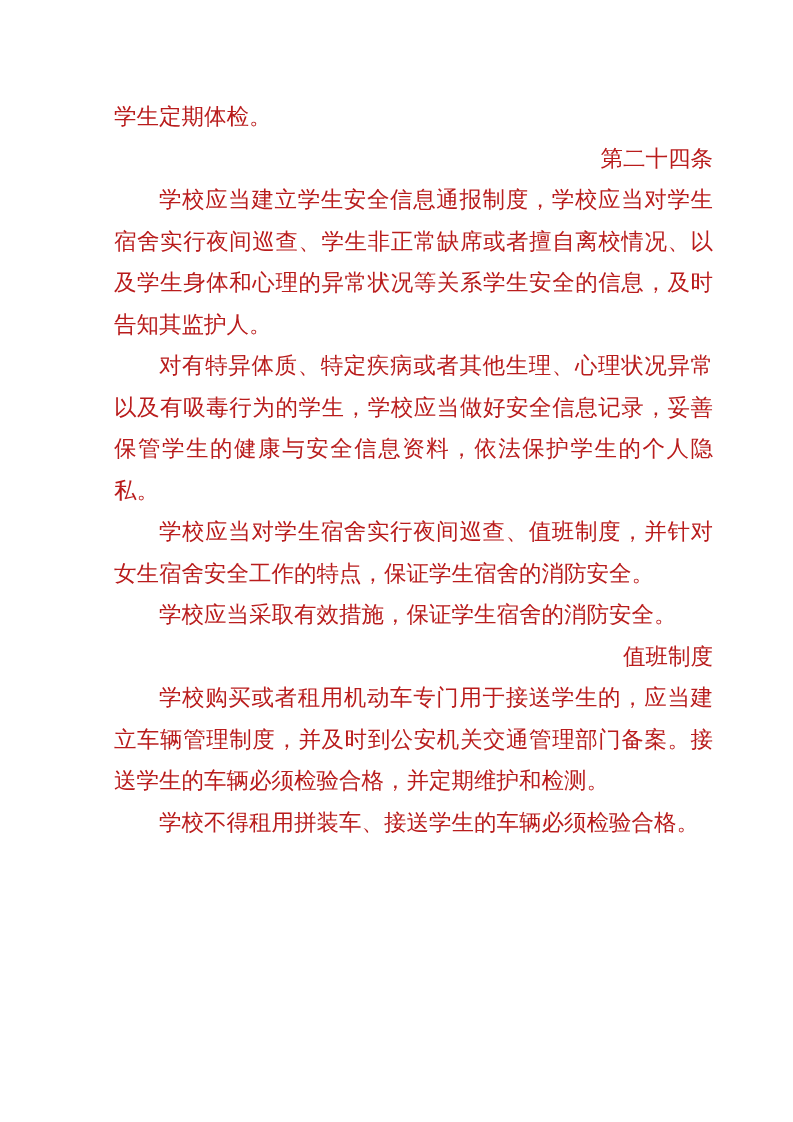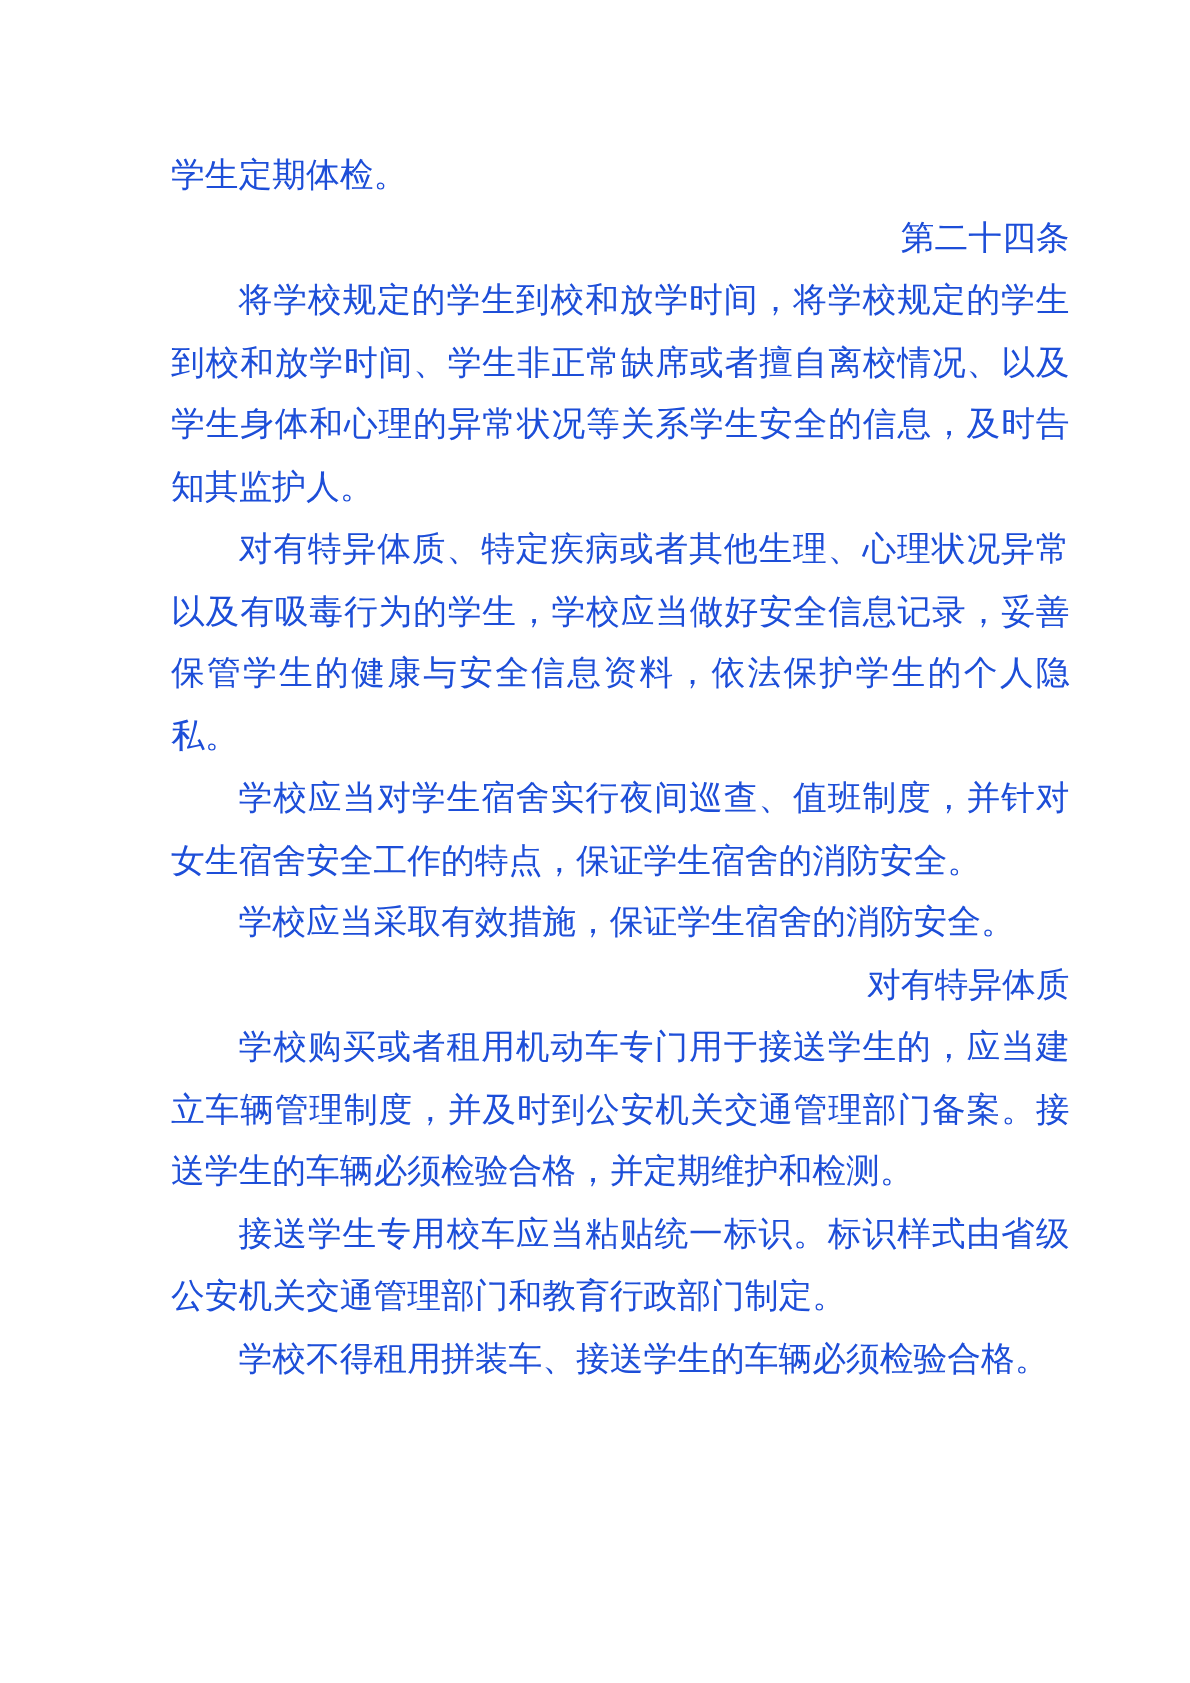--- a/index.html
+++ b/index.html
@@ -15,21 +15,21 @@
     overflow: hidden;
     font-family: "Liberation Serif", serif;
   }
   .doc-content {
     position: absolute;
     left: 114px;
     top: 96px;
     width: 599px;
     font-size: 22.5px;
     line-height: 41.5px;
-    color: #1d4ed8;
+    color: #b91c1c;
     letter-spacing: 0;
   }
   .block {
     margin: 0;
     padding: 0;
     text-align: justify;
   }
   .block.indent {
     text-indent: 2em;
   }
@@ -37,22 +37,21 @@
     text-align: right;
   }
 </style>
 </head>
 <body>
 
 <div class="page">
   <div class="doc-content">
     <p class="block">学生定期体检。</p>
     <p class="block indent heading">第二十四条</p>
-    <p class="block indent">将学校规定的学生到校和放学时间，将学校规定的学生到校和放学时间、学生非正常缺席或者擅自离校情况、以及学生身体和心理的异常状况等关系学生安全的信息，及时告知其监护人。</p>
+    <p class="block indent">学校应当建立学生安全信息通报制度，学校应当对学生宿舍实行夜间巡查、学生非正常缺席或者擅自离校情况、以及学生身体和心理的异常状况等关系学生安全的信息，及时告知其监护人。</p>
     <p class="block indent">对有特异体质、特定疾病或者其他生理、心理状况异常以及有吸毒行为的学生，学校应当做好安全信息记录，妥善保管学生的健康与安全信息资料，依法保护学生的个人隐私。</p>
     <p class="block indent">学校应当对学生宿舍实行夜间巡查、值班制度，并针对女生宿舍安全工作的特点，保证学生宿舍的消防安全。</p>
     <p class="block indent">学校应当采取有效措施，保证学生宿舍的消防安全。</p>
-    <p class="block indent heading">对有特异体质</p>
+    <p class="block indent heading">值班制度</p>
     <p class="block indent">学校购买或者租用机动车专门用于接送学生的，应当建立车辆管理制度，并及时到公安机关交通管理部门备案。接送学生的车辆必须检验合格，并定期维护和检测。</p>
-    <p class="block indent">接送学生专用校车应当粘贴统一标识。标识样式由省级公安机关交通管理部门和教育行政部门制定。</p>
     <p class="block indent">学校不得租用拼装车、接送学生的车辆必须检验合格。</p>
   </div>
 </div>
 
 </body></html>

